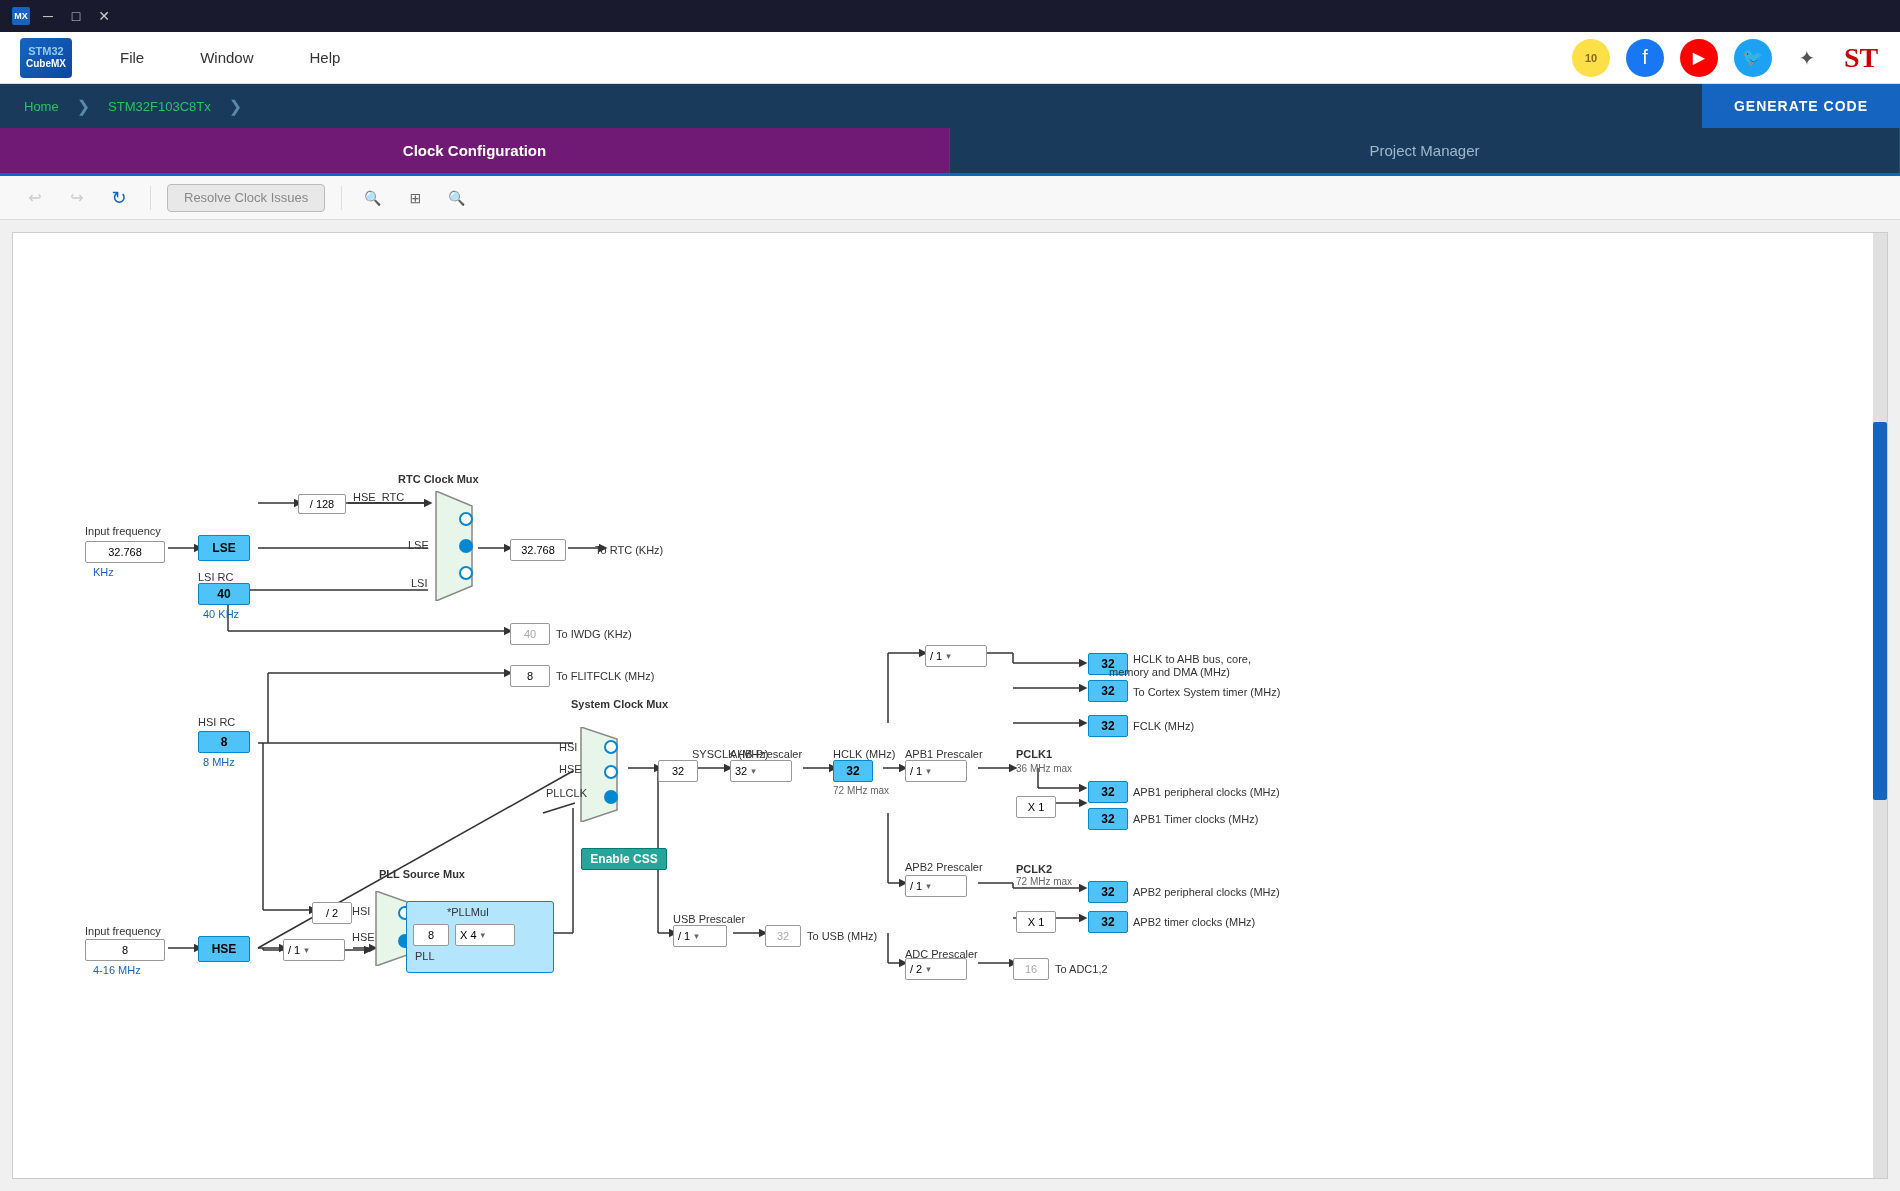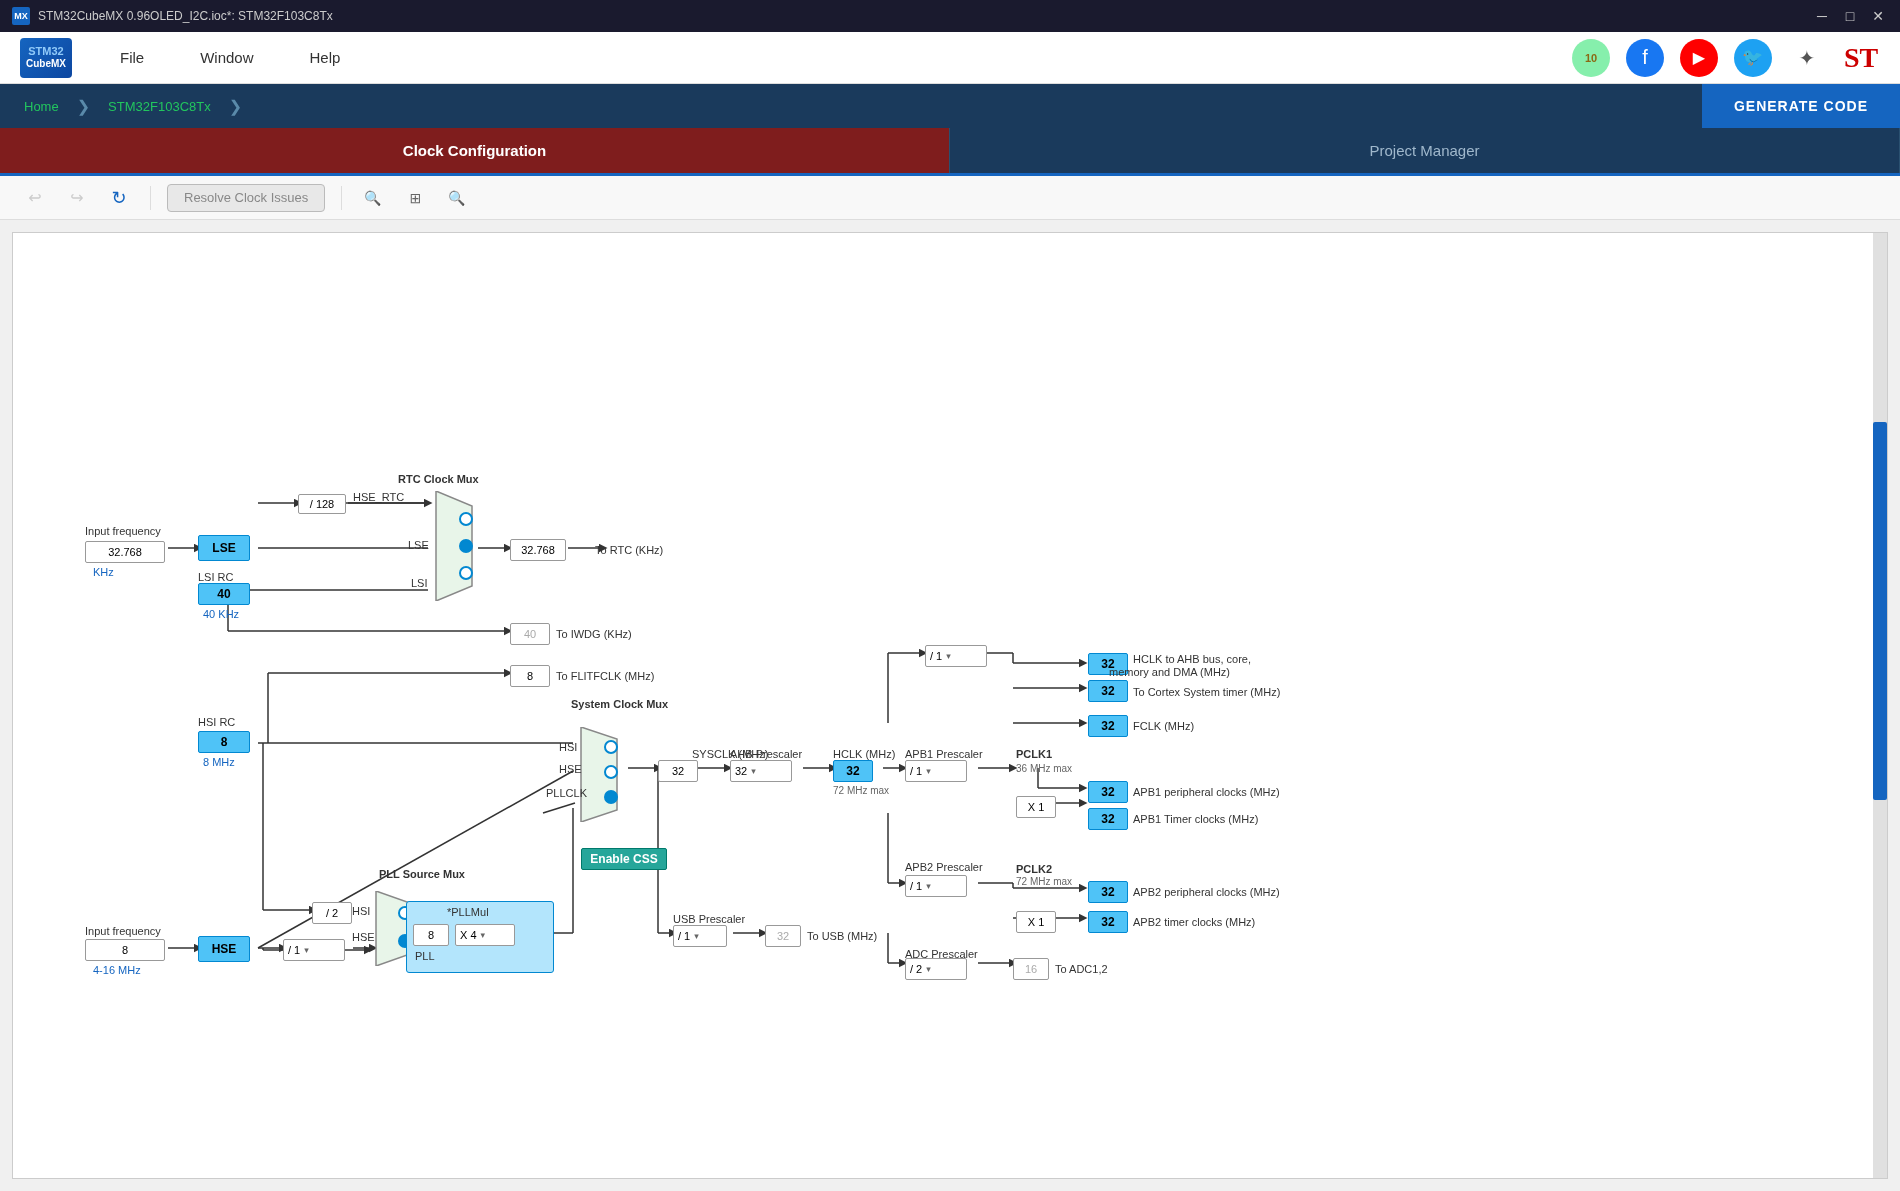--- a/index.html
+++ b/index.html
@@ -70,21 +70,21 @@
       padding: 4px 8px;
     }
     .right-icons { display: flex; align-items: center; gap: 16px; }
     .icon-circle {
       width: 38px; height: 38px;
       border-radius: 50%;
       display: flex; align-items: center; justify-content: center;
       cursor: pointer;
       font-size: 20px;
     }
-    .icon-anniversary { background: #86efac; color: #8b6914; font-size: 11px; font-weight: bold; }
+    .icon-anniversary { background: #fde047; color: #8b6914; font-size: 11px; font-weight: bold; }
     .icon-fb { background: #1877f2; color: #fff; font-size: 20px; }
     .icon-yt { background: #ff0000; color: #fff; font-size: 16px; }
     .icon-tw { background: #1da1f2; color: #fff; font-size: 17px; }
     .icon-net { background: transparent; color: #555; font-size: 20px; }
     .icon-st { color: #cc0000; font-size: 24px; font-weight: bold; }
 
     
     .breadcrumb-bar {
       background: #1a3a5c;
       height: 44px;
@@ -133,21 +133,21 @@
       display: flex;
       align-items: center;
       justify-content: center;
       color: #a0b8cc;
       font-size: 15px;
       font-weight: 500;
       cursor: pointer;
       border-right: 1px solid #2a5070;
     }
     .tab.active {
-      background: #7f1d1d;
+      background: #701a75;
       color: #fff;
       font-weight: 700;
     }
 
     
     .toolbar {
       background: #f8f8f8;
       height: 44px;
       display: flex;
       align-items: center;
@@ -276,21 +276,20 @@
       top: 0; left: 0;
       width: 100%; height: 100%;
       pointer-events: none;
     }
   </style>
 </head>
 <body>
 
 <div class="title-bar">
   <div class="app-icon">MX</div>
-  <span class="title-text">STM32CubeMX 0.96OLED_I2C.ioc*: STM32F103C8Tx</span>
   <div class="window-controls">
     <button class="win-btn">─</button>
     <button class="win-btn">□</button>
     <button class="win-btn">✕</button>
   </div>
 </div>
 
 <div class="menu-bar">
   <div class="brand-logo">
     <div class="logo-box">

